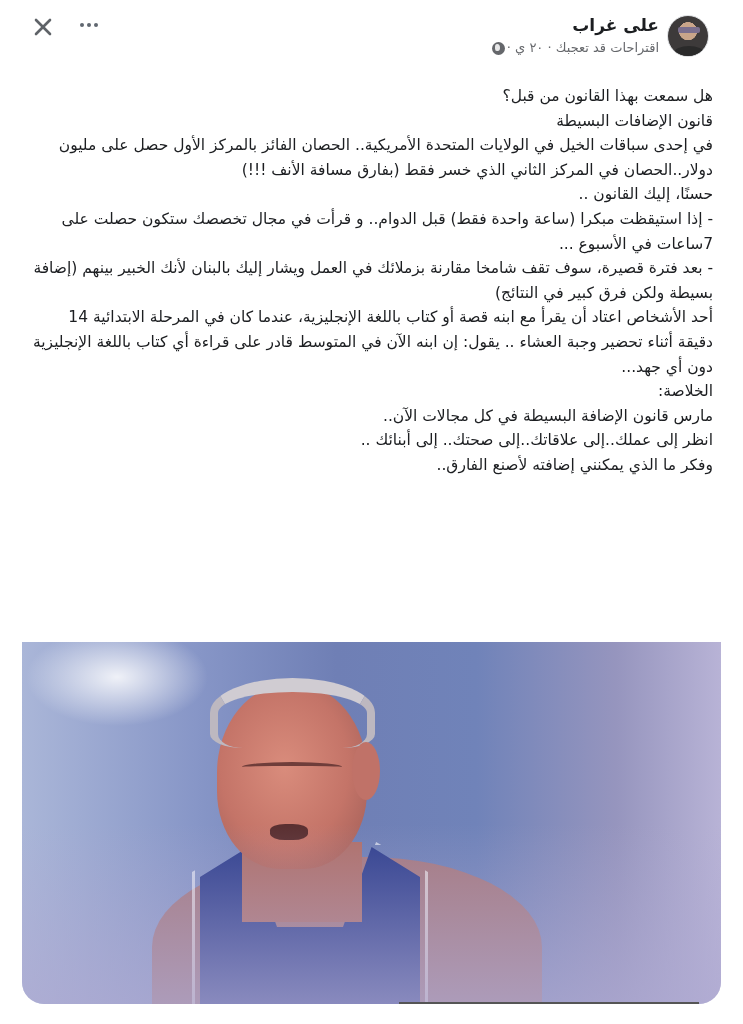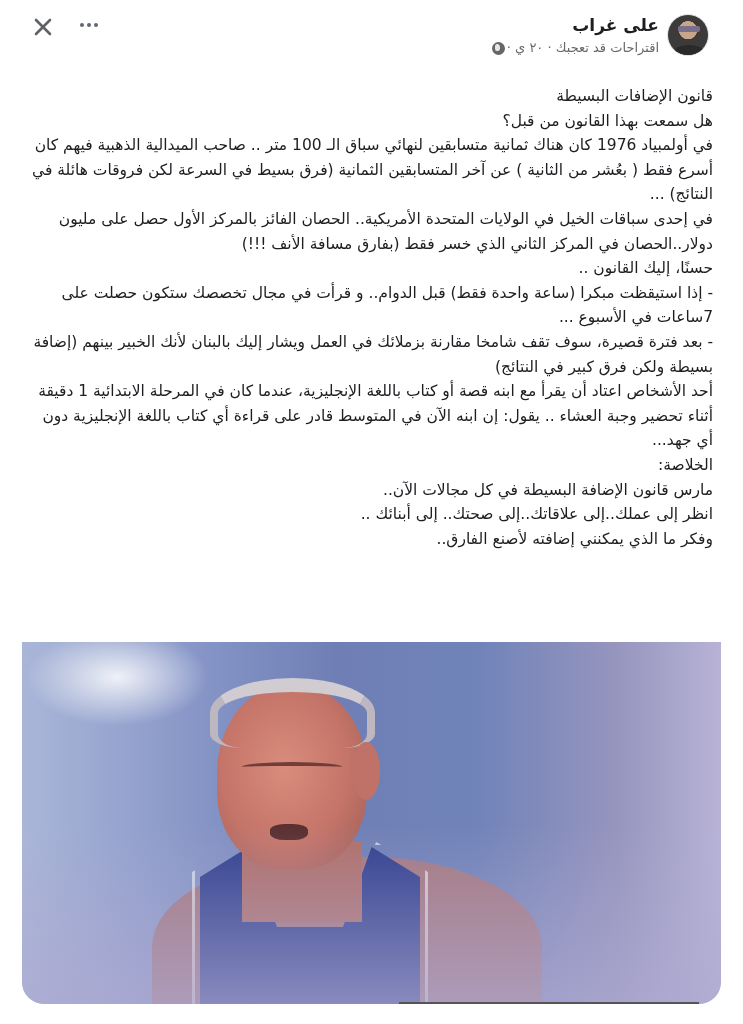--- a/index.html
+++ b/index.html
@@ -4,21 +4,21 @@
 <style>
   * { box-sizing: border-box; margin: 0; padding: 0; }
   html, body { width: 743px; height: 1024px; background: #ffffff; overflow: hidden; }
   body { font-family: "DejaVu Sans", "Liberation Sans", sans-serif; color: #1c1e21; position: relative; }
 
   .header { position: absolute; top: 0; left: 0; width: 743px; height: 78px; }
   .close-btn { position: absolute; left: 30px; top: 14px; width: 26px; height: 26px; cursor: pointer; }
   .more-btn { position: absolute; left: 80px; top: 18px; width: 24px; height: 14px; display: flex; gap: 3px; align-items: center; cursor: pointer; }
   .more-btn span { width: 4px; height: 4px; border-radius: 50%; background: #606770; display: block; }
 
-  .author { position: absolute; right: 34px; top: 14px; display: flex; flex-direction: row-reverse; align-items: flex-start; gap: 8px; }
+  .author { position: absolute; right: 34px; top: 14px; display: flex; flex-direction: row-reverse; align-items: flex-end; gap: 8px; }
   .avatar { width: 42px; height: 42px; border-radius: 50%; border: 1px solid #dddfe2; overflow: hidden; background: radial-gradient(circle at 50% 38%, #c9a58a 0 28%, #3d3a3a 29% 100%); position: relative; cursor: pointer; }
   .avatar .glasses { position: absolute; left: 10px; top: 11px; width: 22px; height: 6px; background: #7b6f8e; border-radius: 2px; }
   .avatar .body { position: absolute; left: 6px; bottom: -4px; width: 30px; height: 14px; background: #2a2a2a; border-radius: 50% 50% 0 0; }
   .author-text { direction: rtl; text-align: right; }
   .author-name { font-size: 17px; font-weight: bold; color: #1c1e21; line-height: 22px; cursor: pointer; }
   .author-meta { font-size: 13px; color: #65676b; line-height: 18px; margin-top: 3px; display: flex; align-items: center; gap: 2px; direction: rtl; }
   .globe { width: 13px; height: 13px; border-radius: 50%; background: #65676b; display: inline-block; position: relative; }
   .globe::after { content: ""; position: absolute; left: 3px; top: 2px; width: 5px; height: 7px; background: #fff; border-radius: 40% 60% 50% 40%; opacity: 0.85; }
 
   .post-text { position: absolute; top: 84px; left: 30px; width: 683px; direction: rtl; text-align: right; font-size: 15.5px; line-height: 24.6px; color: #1c1e21; }
@@ -66,28 +66,27 @@
       <div class="author-name">على غراب</div>
       <div class="author-meta">
         <span>اقتراحات قد تعجبك · ٢٠ ي ·</span>
         <span class="globe"></span>
       </div>
     </div>
   </div>
 </div>
 
 <div class="post-text">
+  <p>هل سمعت بهذا القانون من قبل؟</p>
   <p>قانون الإضافات البسيطة</p>
-  <p>هل سمعت بهذا القانون من قبل؟</p>
-  <p>في أولمبياد 1976 كان هناك ثمانية متسابقين لنهائي سباق الـ 100 متر .. صاحب الميدالية الذهبية فيهم كان أسرع فقط ( بعُشر من الثانية ) عن آخر المتسابقين الثمانية (فرق بسيط في السرعة لكن فروقات هائلة في النتائج) ...</p>
   <p>في إحدى سباقات الخيل في الولايات المتحدة الأمريكية.. الحصان الفائز بالمركز الأول حصل على مليون دولار..الحصان في المركز الثاني الذي خسر فقط (بفارق مسافة الأنف !!!)</p>
   <p>حسنًا، إليك القانون ..</p>
   <p>- إذا استيقظت مبكرا (ساعة واحدة فقط) قبل الدوام.. و قرأت في مجال تخصصك ستكون حصلت على 7ساعات في الأسبوع ...</p>
   <p>- بعد فترة قصيرة، سوف تقف شامخا مقارنة بزملائك في العمل ويشار إليك بالبنان لأنك الخبير بينهم (إضافة بسيطة ولكن فرق كبير في النتائج)</p>
-  <p>أحد الأشخاص اعتاد أن يقرأ مع ابنه قصة أو كتاب باللغة الإنجليزية، عندما كان في المرحلة الابتدائية 1 دقيقة أثناء تحضير وجبة العشاء .. يقول: إن ابنه الآن في المتوسط قادر على قراءة أي كتاب باللغة الإنجليزية دون أي جهد...</p>
+  <p>أحد الأشخاص اعتاد أن يقرأ مع ابنه قصة أو كتاب باللغة الإنجليزية، عندما كان في المرحلة الابتدائية 14 دقيقة أثناء تحضير وجبة العشاء .. يقول: إن ابنه الآن في المتوسط قادر على قراءة أي كتاب باللغة الإنجليزية دون أي جهد...</p>
   <p>الخلاصة:</p>
   <p>مارس قانون الإضافة البسيطة في كل مجالات الآن..</p>
   <p>انظر إلى عملك..إلى علاقاتك..إلى صحتك.. إلى أبنائك ..</p>
   <p>وفكر ما الذي يمكنني إضافته لأصنع الفارق..</p>
 </div>
 
 <div class="photo">
   <div class="torso"></div>
   <div class="singlet-trim"></div>
   <div class="singlet"></div>

